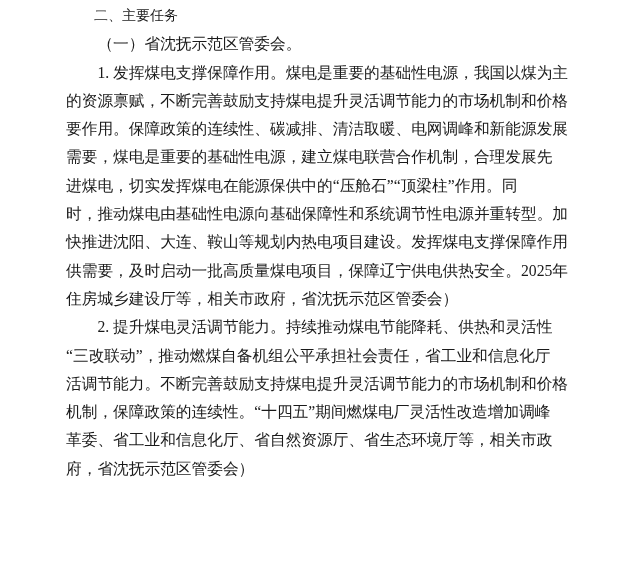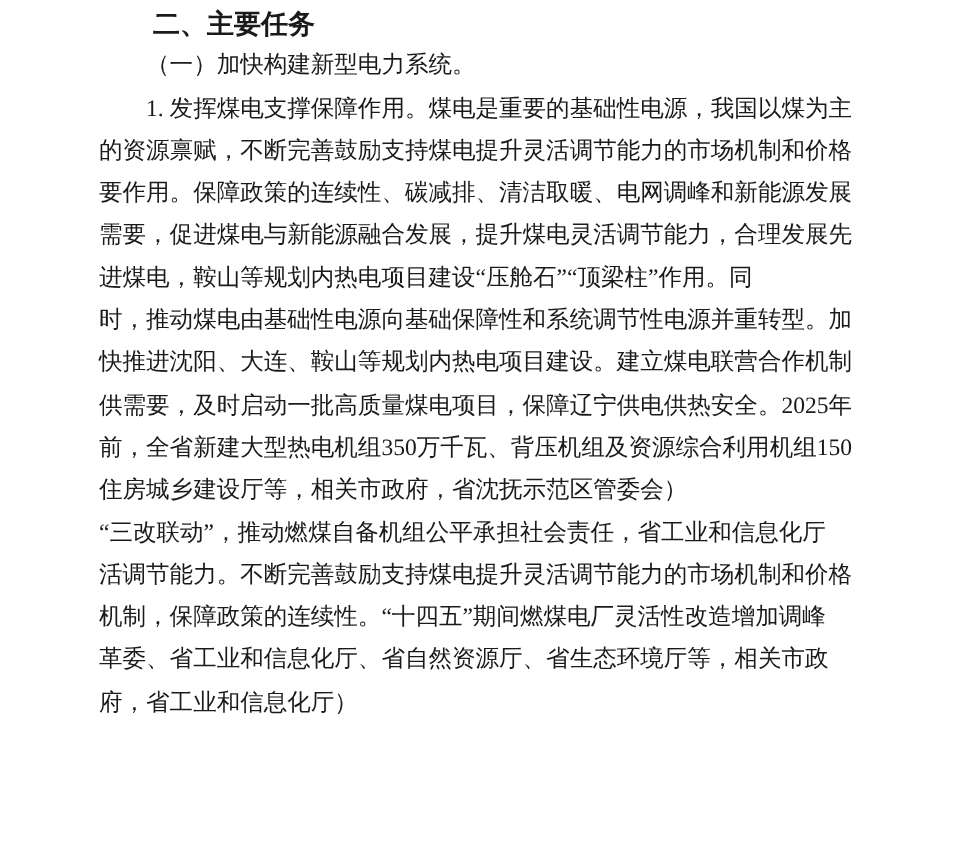--- a/index.html
+++ b/index.html
@@ -21,57 +21,57 @@
     font-family: "Liberation Serif", "DejaVu Serif", serif;
     font-size: 15.7px;
     line-height: 28.3px;
     color: #1a1a1a;
   }
   .block {
     margin: 0;
     padding: 0;
   }
   .block.bold .line {
-    font-weight: bold;
-    font-size: 18px;
+    font-weight: normal;
+    font-size: 14px;
   }
   .line {
     height: 28.3px;
     white-space: nowrap;
     overflow: visible;
     text-align: left;
   }
   .line.first {
     text-indent: 2em;
   }
 </style>
 </head>
 <body style="background: rgb(255, 255, 255);">
 
 <div class="page">
   <div class="doc" style="color: rgb(26, 26, 26);">
       <div class="block bold">
         <div class="line first">二、主要任务</div>
       </div>
       <div class="block">
-        <div class="line first">（一）加快构建新型电力系统。</div>
+        <div class="line first">（一）省沈抚示范区管委会。</div>
       </div>
       <div class="block">
         <div class="line first">1. 发挥煤电支撑保障作用。煤电是重要的基础性电源，我国以煤为主</div>
         <div class="line">的资源禀赋，不断完善鼓励支持煤电提升灵活调节能力的市场机制和价格</div>
         <div class="line">要作用。保障政策的连续性、碳减排、清洁取暖、电网调峰和新能源发展</div>
-        <div class="line">需要，促进煤电与新能源融合发展，提升煤电灵活调节能力，合理发展先</div>
-        <div class="line">进煤电，鞍山等规划内热电项目建设“压舱石”“顶梁柱”作用。同</div>
+        <div class="line">需要，煤电是重要的基础性电源，建立煤电联营合作机制，合理发展先</div>
+        <div class="line">进煤电，切实发挥煤电在能源保供中的“压舱石”“顶梁柱”作用。同</div>
         <div class="line">时，推动煤电由基础性电源向基础保障性和系统调节性电源并重转型。加</div>
-        <div class="line">快推进沈阳、大连、鞍山等规划内热电项目建设。建立煤电联营合作机制</div>
+        <div class="line">快推进沈阳、大连、鞍山等规划内热电项目建设。发挥煤电支撑保障作用</div>
         <div class="line">供需要，及时启动一批高质量煤电项目，保障辽宁供电供热安全。2025年</div>
-        <div class="line">前，全省新建大型热电机组350万千瓦、背压机组及资源综合利用机组150</div>
         <div class="line">住房城乡建设厅等，相关市政府，省沈抚示范区管委会）</div>
       </div>
       <div class="block">
+        <div class="line first">2. 提升煤电灵活调节能力。持续推动煤电节能降耗、供热和灵活性</div>
         <div class="line">“三改联动”，推动燃煤自备机组公平承担社会责任，省工业和信息化厅</div>
         <div class="line">活调节能力。不断完善鼓励支持煤电提升灵活调节能力的市场机制和价格</div>
         <div class="line">机制，保障政策的连续性。“十四五”期间燃煤电厂灵活性改造增加调峰</div>
         <div class="line">革委、省工业和信息化厅、省自然资源厅、省生态环境厅等，相关市政</div>
-        <div class="line">府，省工业和信息化厅）</div>
+        <div class="line">府，省沈抚示范区管委会）</div>
       </div>
     </div>
 </div>
 
 </body></html>

